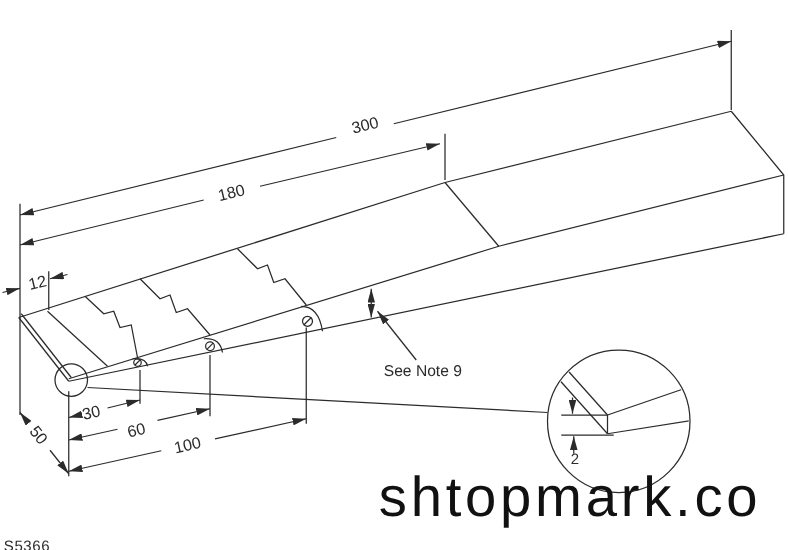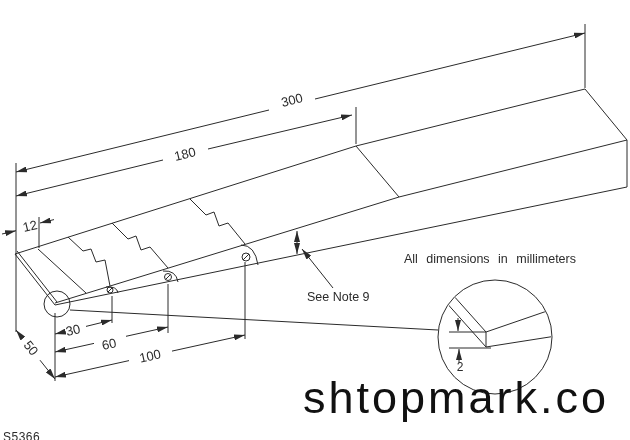--- a/index.html
+++ b/index.html
@@ -112,18 +112,17 @@
   <span class="lbl rot" style="left:292px;top:100px;transform:translate(-50%,-50%) rotate(-13.7deg);">300</span>
   <span class="lbl rot" style="left:185px;top:154px;transform:translate(-50%,-50%) rotate(-13.6deg);">180</span>
   <span class="lbl rot" style="left:30px;top:226px;transform:translate(-50%,-50%) rotate(-13.5deg);">12</span>
   <span class="lbl rot" style="left:73px;top:330px;transform:translate(-50%,-50%) rotate(-13.2deg);">30</span>
   <span class="lbl rot" style="left:109px;top:344px;transform:translate(-50%,-50%) rotate(-12.5deg);">60</span>
   <span class="lbl rot" style="left:150px;top:356px;transform:translate(-50%,-50%) rotate(-12.5deg);">100</span>
   <span class="lbl rot" style="left:31px;top:348px;transform:translate(-50%,-50%) rotate(51.5deg);">50</span>
   <span class="lbl" style="left:460px;top:367px;font-size:12px;">2</span>
 
   <span class="note" style="left:307px;top:291px;">See Note 9</span>
-  <span class="note units" style="left:404px;top:253px;">All dimensions in millimeters</span>
   <span class="note partno" style="left:3px;top:415px;">S5366</span>
 
   <div class="watermark">shtopmark.co</div>
 
 </div>
 
 </body></html>

